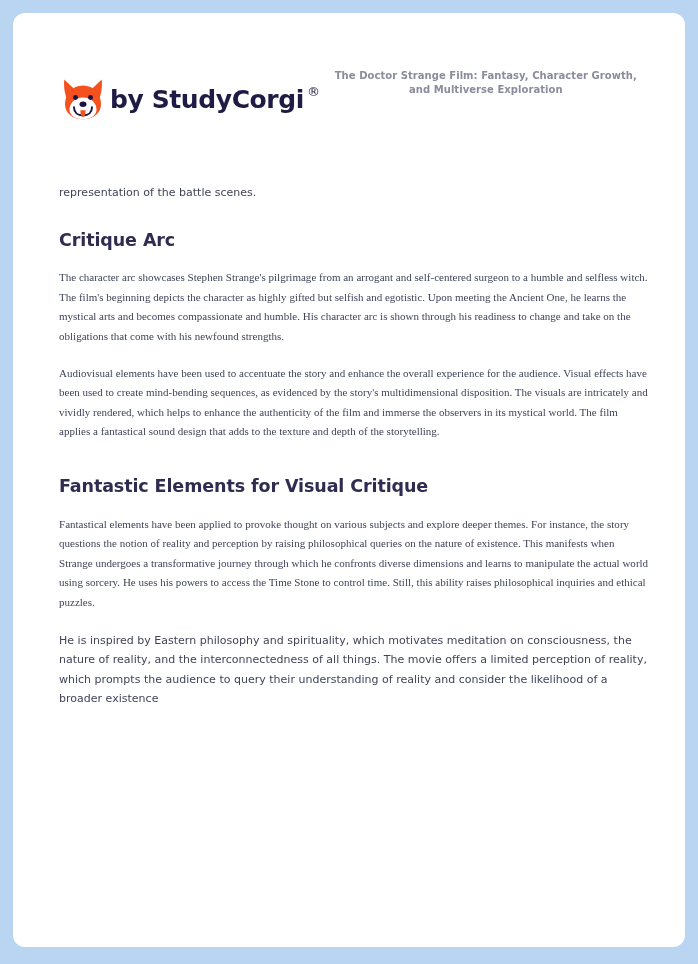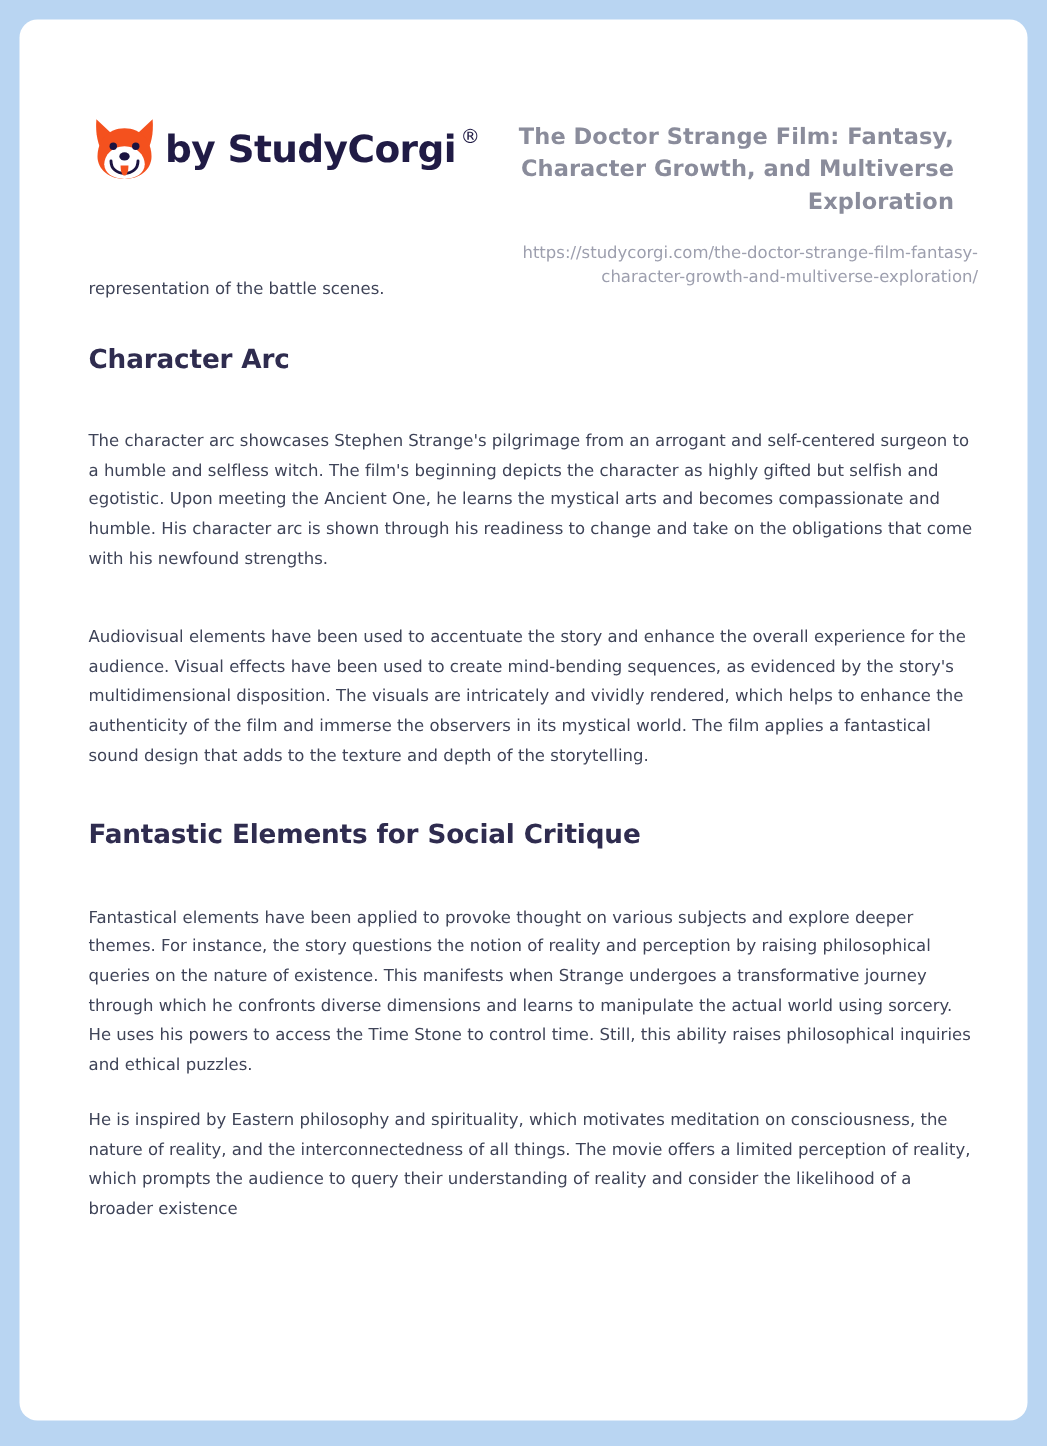--- a/index.html
+++ b/index.html
@@ -69,26 +69,27 @@
     color: #201b45;
   }
 
   .doc-meta {
     text-align: right;
     max-width: 355px;
     padding-top: 4px;
   }
 
   .doc-title {
-    font-size: 15px;
+    font-size: 10px;
     font-weight: bold;
     color: #8a8c9b;
     line-height: 1.42;
     letter-spacing: 0.05px;
-    margin: 16px;
+    margin: 4px;
+    text-align: center;
   }
 
   .doc-url {
     font-size: 11px;
     font-weight: normal;
     color: #9d9fae;
     line-height: 1.42;
     margin: 4px 0 0 0;
     word-break: break-word;
   }
@@ -113,21 +114,21 @@
     color: #3f4458;
     line-height: 1.78;
     margin: 0;
     letter-spacing: 0.01px;
   }
 
   
   .lead-para { margin-top: 50px; }
   .section-heading.first { margin-top: 26px; }
   .section-heading { margin-top: 33px; }
-  .para.after-heading { margin-top: 33px; }
+  .para.after-heading { margin-top: 17px; font-family: Liberation Serif, serif; }
   .para.follow { margin-top: 18px; }
 </style>
 </head>
 <body>
 
 <div class="page-card">
 
   <div class="page-header">
 
     <div class="brand">
@@ -152,33 +153,32 @@
         </svg>
       </span>
       <span class="brand-wordmark">
         <span>by StudyCorgi</span>
         <span class="brand-reg">®</span>
       </span>
     </div>
 
     <div class="doc-meta">
       <div class="doc-title">The Doctor Strange Film: Fantasy, Character Growth, and Multiverse Exploration</div>
-      <div class="doc-url">https://studycorgi.com/the-doctor-strange-film-fantasy-character-growth-and-multiverse-exploration/</div>
     </div>
 
   </div>
 
   <div class="page-body">
 
     <p class="para lead-para">representation of the battle scenes.</p>
 
-    <h2 class="section-heading first">Character Arc</h2>
+    <h2 class="section-heading first">Critique Arc</h2>
     <p class="para after-heading">The character arc showcases Stephen Strange's pilgrimage from an arrogant and self-centered surgeon to a humble and selfless witch. The film's beginning depicts the character as highly gifted but selfish and egotistic. Upon meeting the Ancient One, he learns the mystical arts and becomes compassionate and humble. His character arc is shown through his readiness to change and take on the obligations that come with his newfound strengths.</p>
 
     <p class="para after-heading">Audiovisual elements have been used to accentuate the story and enhance the overall experience for the audience. Visual effects have been used to create mind-bending sequences, as evidenced by the story's multidimensional disposition. The visuals are intricately and vividly rendered, which helps to enhance the authenticity of the film and immerse the observers in its mystical world. The film applies a fantastical sound design that adds to the texture and depth of the storytelling.</p>
 
-    <h2 class="section-heading">Fantastic Elements for Social Critique</h2>
+    <h2 class="section-heading">Fantastic Elements for Visual Critique</h2>
     <p class="para after-heading">Fantastical elements have been applied to provoke thought on various subjects and explore deeper themes. For instance, the story questions the notion of reality and perception by raising philosophical queries on the nature of existence. This manifests when Strange undergoes a transformative journey through which he confronts diverse dimensions and learns to manipulate the actual world using sorcery. He uses his powers to access the Time Stone to control time. Still, this ability raises philosophical inquiries and ethical puzzles.</p>
     <p class="para follow">He is inspired by Eastern philosophy and spirituality, which motivates meditation on consciousness, the nature of reality, and the interconnectedness of all things. The movie offers a limited perception of reality, which prompts the audience to query their understanding of reality and consider the likelihood of a broader existence</p>
 
   </div>
 
 </div>
 
 </body></html>

